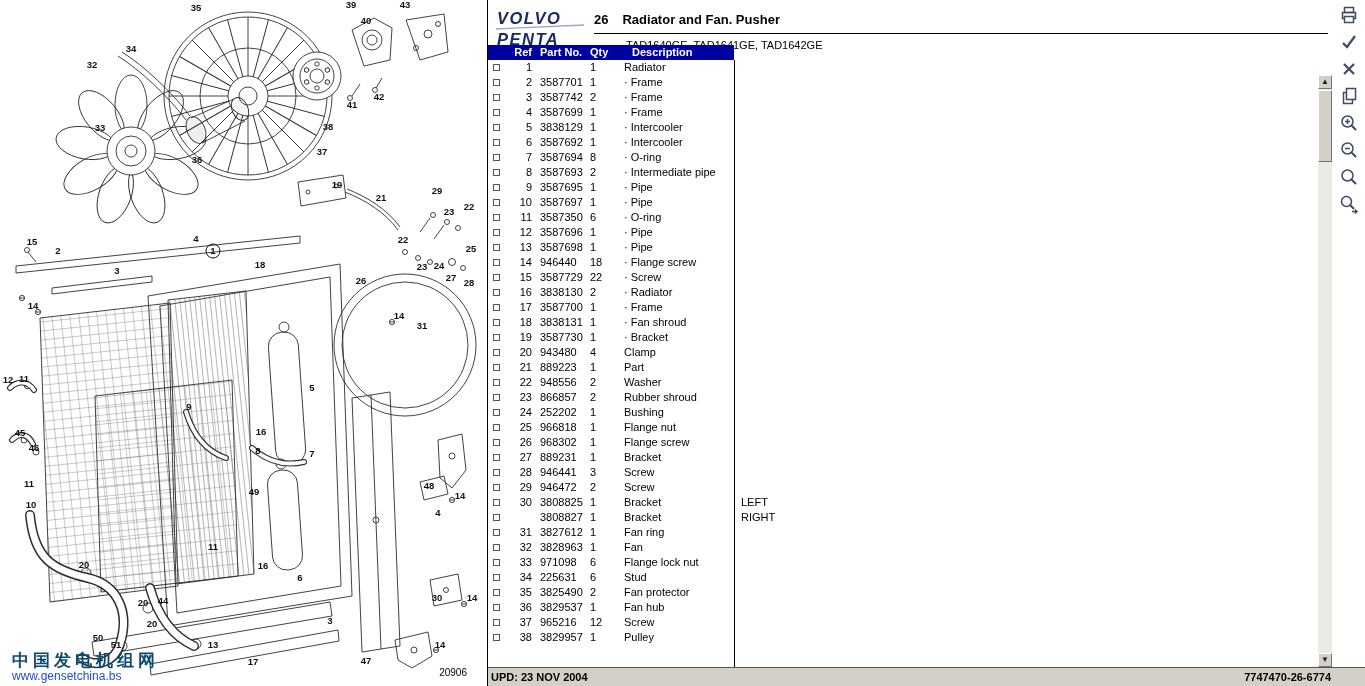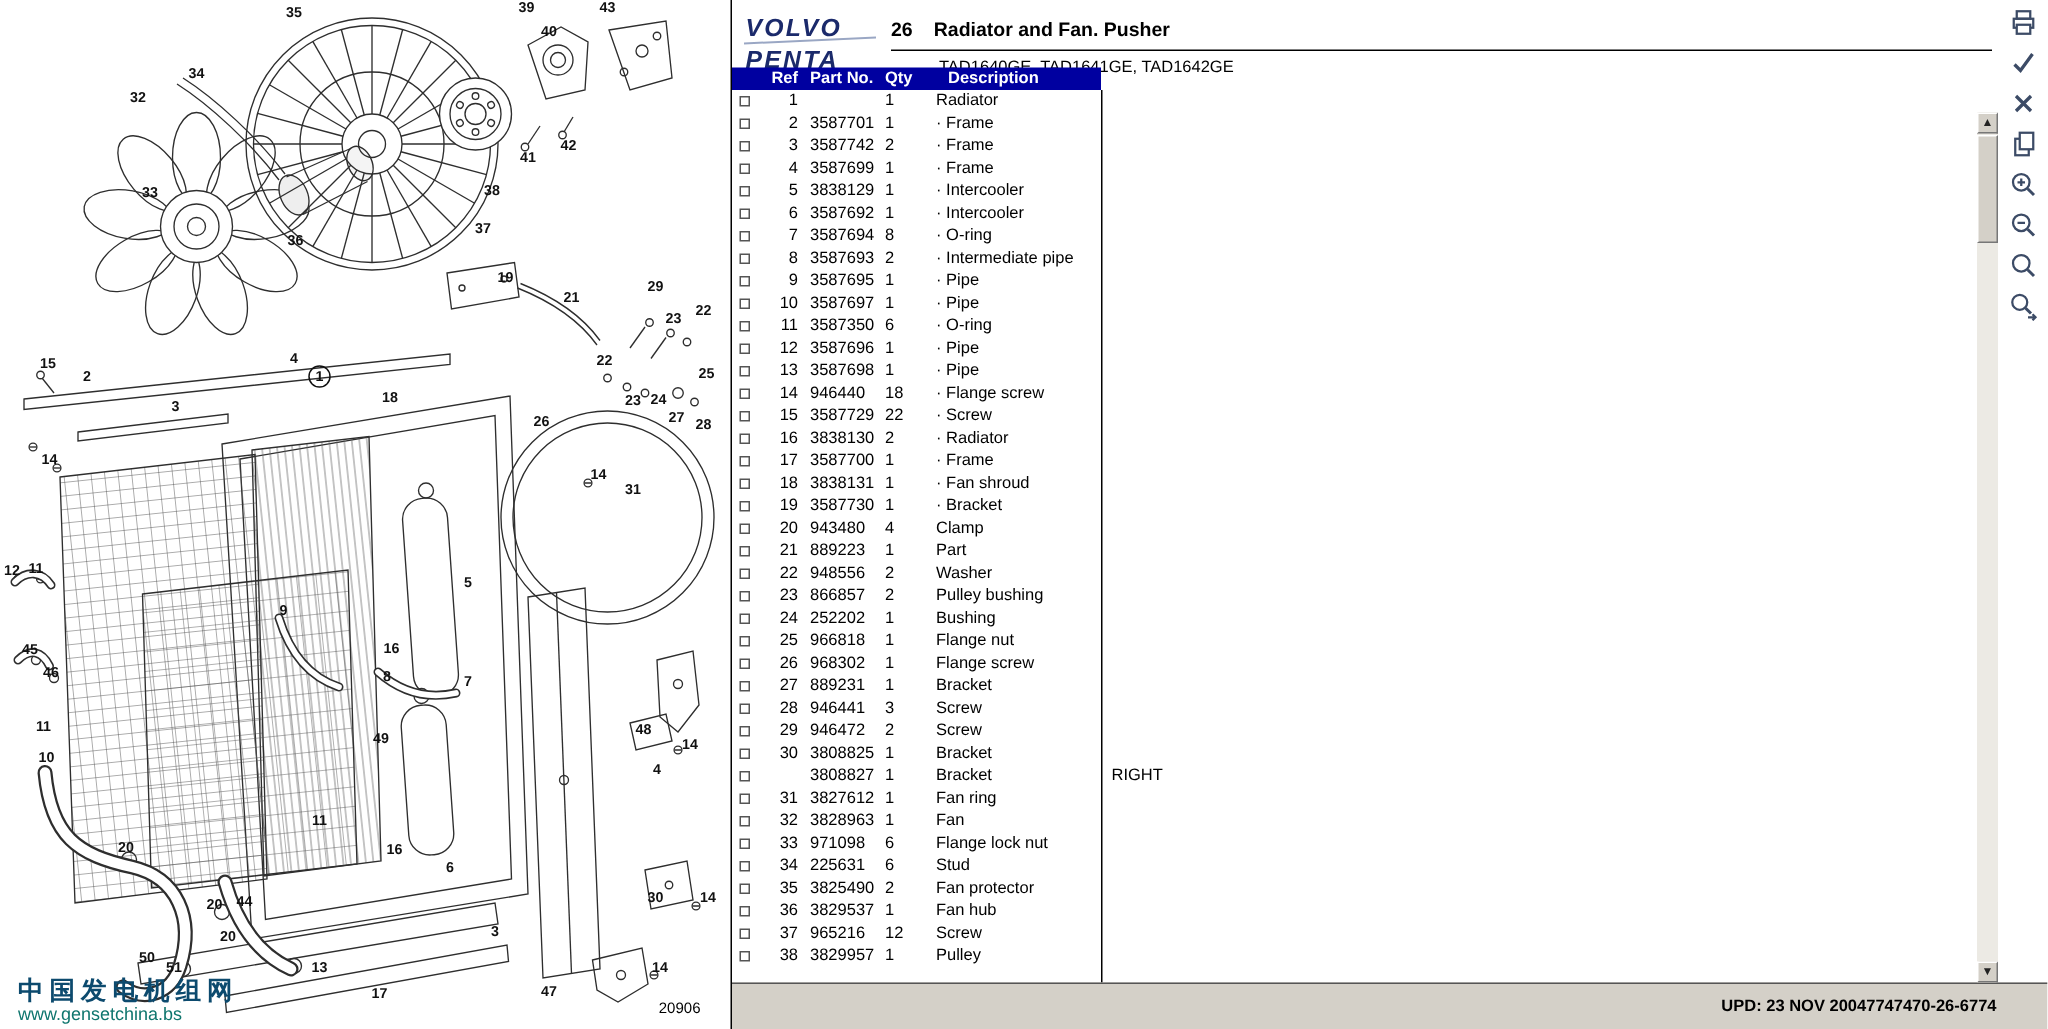--- a/index.html
+++ b/index.html
@@ -5,21 +5,21 @@
   *{box-sizing:border-box;margin:0;padding:0}
   html,body{width:1365px;height:686px;overflow:hidden;background:#fff;
     font-family:"Liberation Sans",sans-serif;font-size:11px;color:#000}
   .app{display:flex;width:1365px;height:686px}
 
   
   .diagram-pane{width:488px;height:686px;position:relative;background:#fff;border-right:1px solid #000;flex:0 0 488px}
   .dsvg{position:absolute;left:0;top:0}
   .wm{position:absolute;left:12px;bottom:2px;color:#bcbcbc;line-height:1.15;pointer-events:none}
   .wm-cn{font-size:17px;letter-spacing:4px;font-weight:bold;color:#0c4a6e}
-  .wm-url{font-size:12px;color:#0f766e}
+  .wm-url{font-size:12px;color:#1d4ed8}
   .figno{position:absolute;right:20px;bottom:8px;font-size:10px;color:#000}
   .tube-o{stroke:#2e2e2e;stroke-width:10;fill:none;stroke-linecap:round}
   .tube-i{stroke:#fff;stroke-width:7;fill:none;stroke-linecap:round}
   .t2-o{stroke:#2e2e2e;stroke-width:6;fill:none;stroke-linecap:round}
   .t2-i{stroke:#fff;stroke-width:3.8;fill:none;stroke-linecap:round}
 
   
   .right-side{flex:1;display:flex;flex-direction:column;background:#fff}
   .right-main{flex:1;display:flex;min-height:0}
   .content-col{flex:1;display:flex;flex-direction:column;position:relative;min-width:0}
@@ -52,21 +52,21 @@
   .sbtn{position:absolute;left:0;width:14px;height:14px;background:#d4d0c8;border:1px solid;border-color:#fff #777 #777 #fff;font-size:8px;line-height:12px;text-align:center;color:#222;cursor:pointer}
   .up{top:0}.down{bottom:0}
   .sthumb{position:absolute;top:15px;left:0;width:14px;height:72px;background:#d4d0c8;border:1px solid;border-color:#fff #777 #777 #fff;cursor:pointer}
 
   
   .toolbar{width:33px;flex:0 0 33px;background:#fff;display:flex;flex-direction:column;align-items:center;padding-top:4px;gap:5px}
   .tbtn{width:24px;height:22px;display:flex;align-items:center;justify-content:center;cursor:pointer}
   .tbtn svg{stroke:var(--icon,#3c4b66);fill:none;stroke-width:1.5}
 
   
-  .footer{height:31px;background:#d4d0c8;border-top:1px solid #555;display:flex;justify-content:flex-end;align-items:center;font-weight:bold;padding:0 34px 0 3px}
+  .footer{height:19px;background:#d4d0c8;border-top:1px solid #555;display:flex;justify-content:space-between;align-items:center;font-weight:bold;padding:0 34px 0 3px}
 </style>
 </head>
 <body>
 
 <div class="app">
 
   <div class="diagram-pane">
     <svg class="dsvg" width="487" height="686" viewBox="0 0 487 686">
       <defs>
         <pattern id="pgrid" width="9" height="9" patternUnits="userSpaceOnUse" patternTransform="rotate(-6)">
@@ -580,21 +580,21 @@
               <span class="c-desc">Washer</span>
               <span class="c-notes"></span>
             </div>
             <div class="trow">
               <span class="c-cb">
                 <span class="cb"></span>
               </span>
               <span class="c-ref">23</span>
               <span class="c-part">866857</span>
               <span class="c-qty">2</span>
-              <span class="c-desc">Pulley bushing</span>
+              <span class="c-desc">Rubber shroud</span>
               <span class="c-notes"></span>
             </div>
             <div class="trow">
               <span class="c-cb">
                 <span class="cb"></span>
               </span>
               <span class="c-ref">24</span>
               <span class="c-part">252202</span>
               <span class="c-qty">1</span>
               <span class="c-desc">Bushing</span>
@@ -651,20 +651,21 @@
               <span class="c-notes"></span>
             </div>
             <div class="trow">
               <span class="c-cb">
                 <span class="cb"></span>
               </span>
               <span class="c-ref">30</span>
               <span class="c-part">3808825</span>
               <span class="c-qty">1</span>
               <span class="c-desc">Bracket</span>
+              <span class="c-notes">LEFT</span>
             </div>
             <div class="trow">
               <span class="c-cb">
                 <span class="cb"></span>
               </span>
               <span class="c-ref"></span>
               <span class="c-part">3808827</span>
               <span class="c-qty">1</span>
               <span class="c-desc">Bracket</span>
               <span class="c-notes">RIGHT</span>

